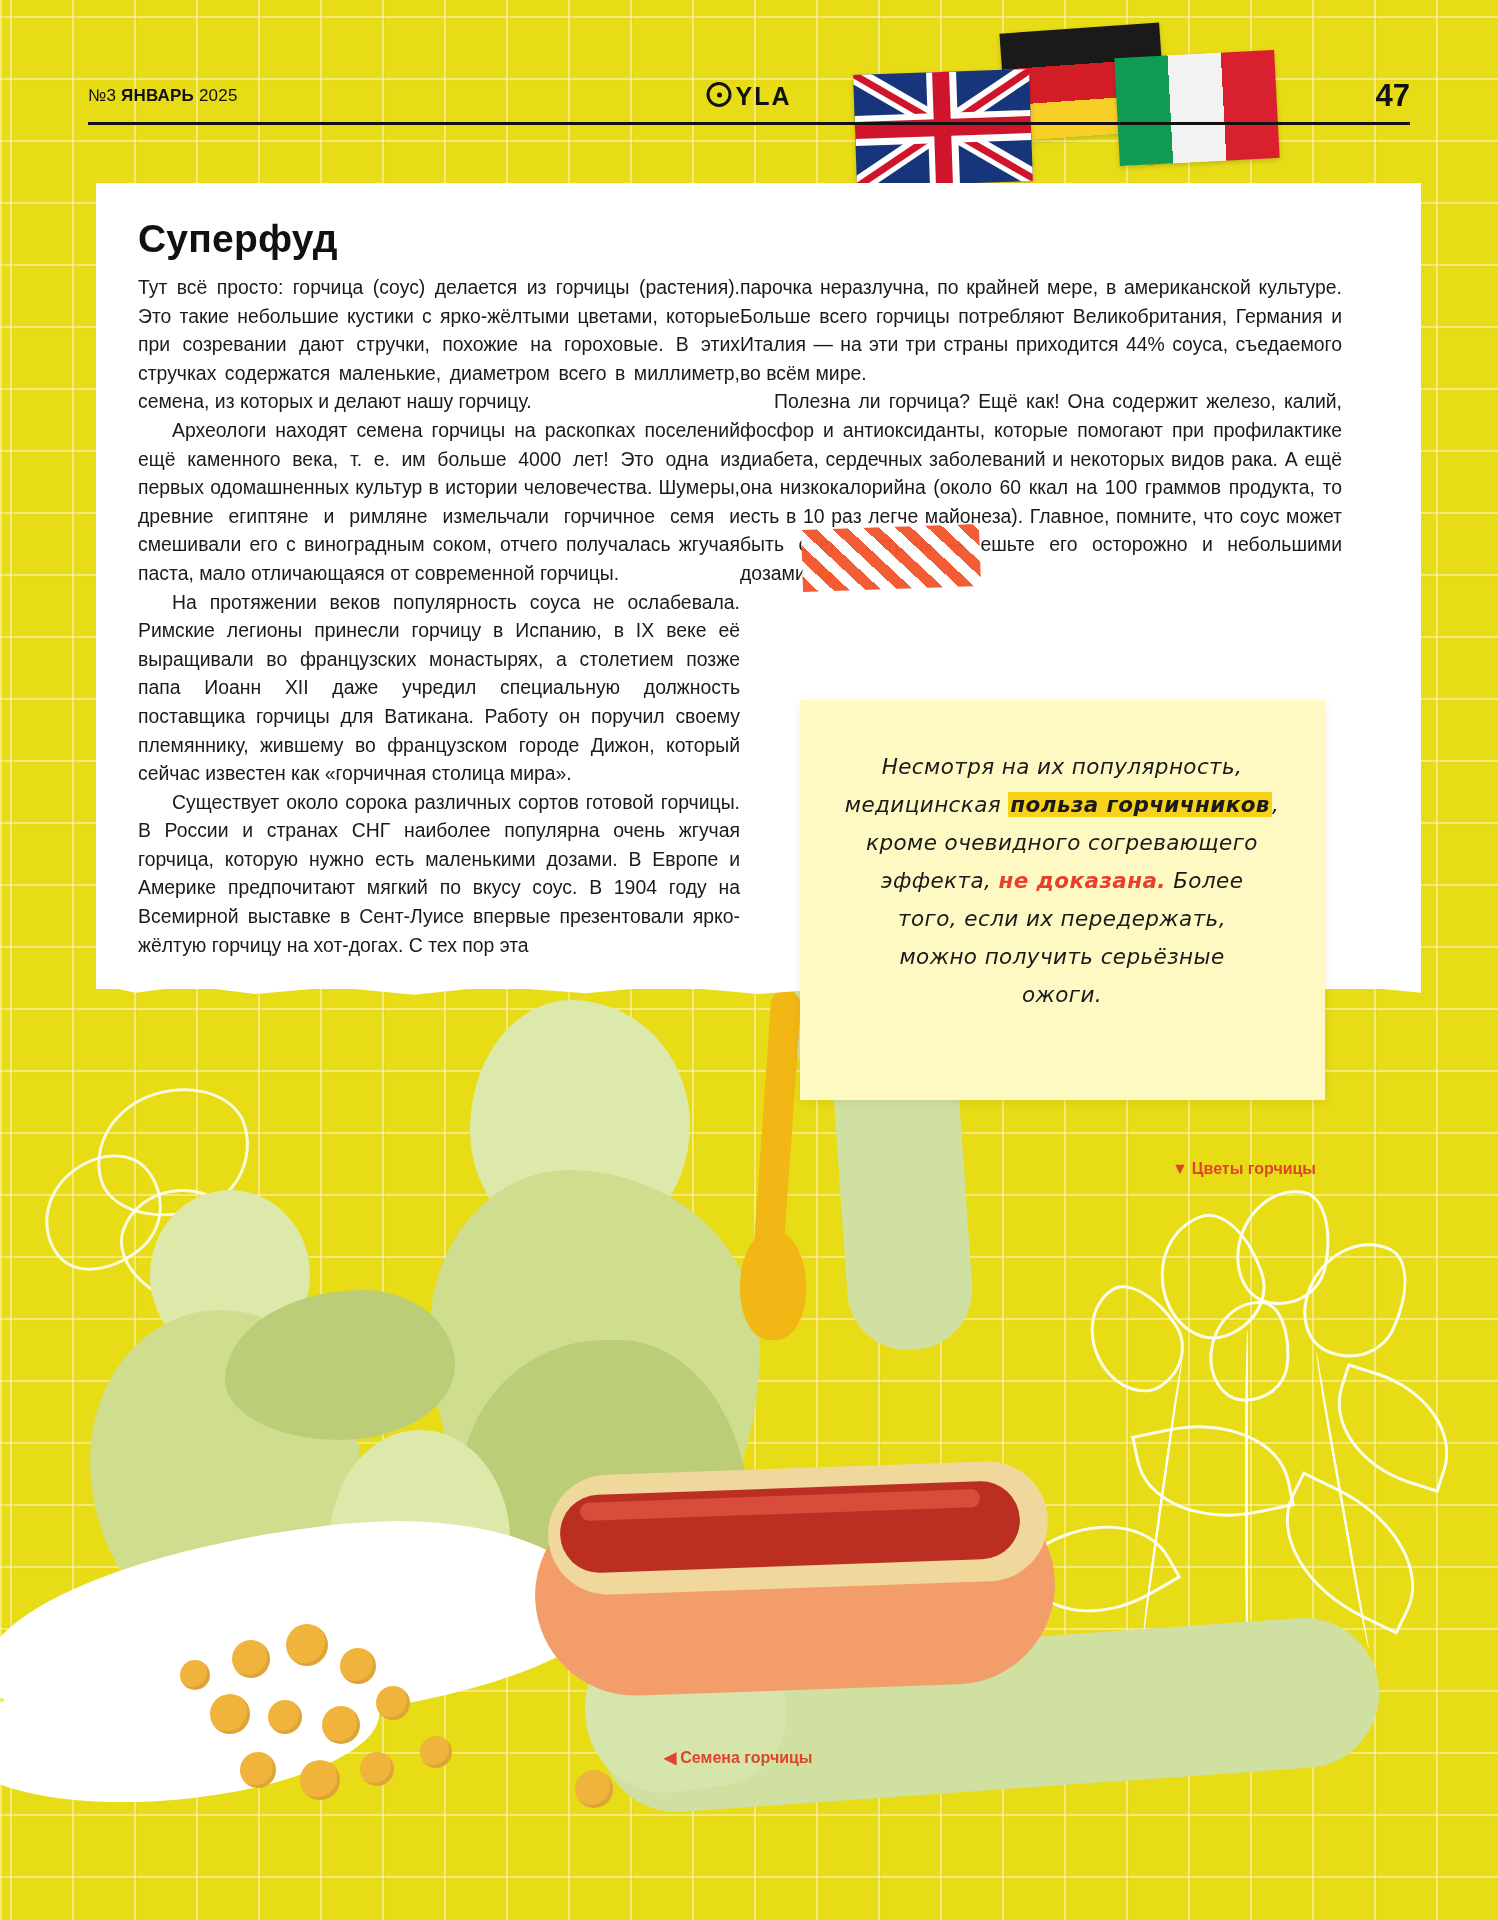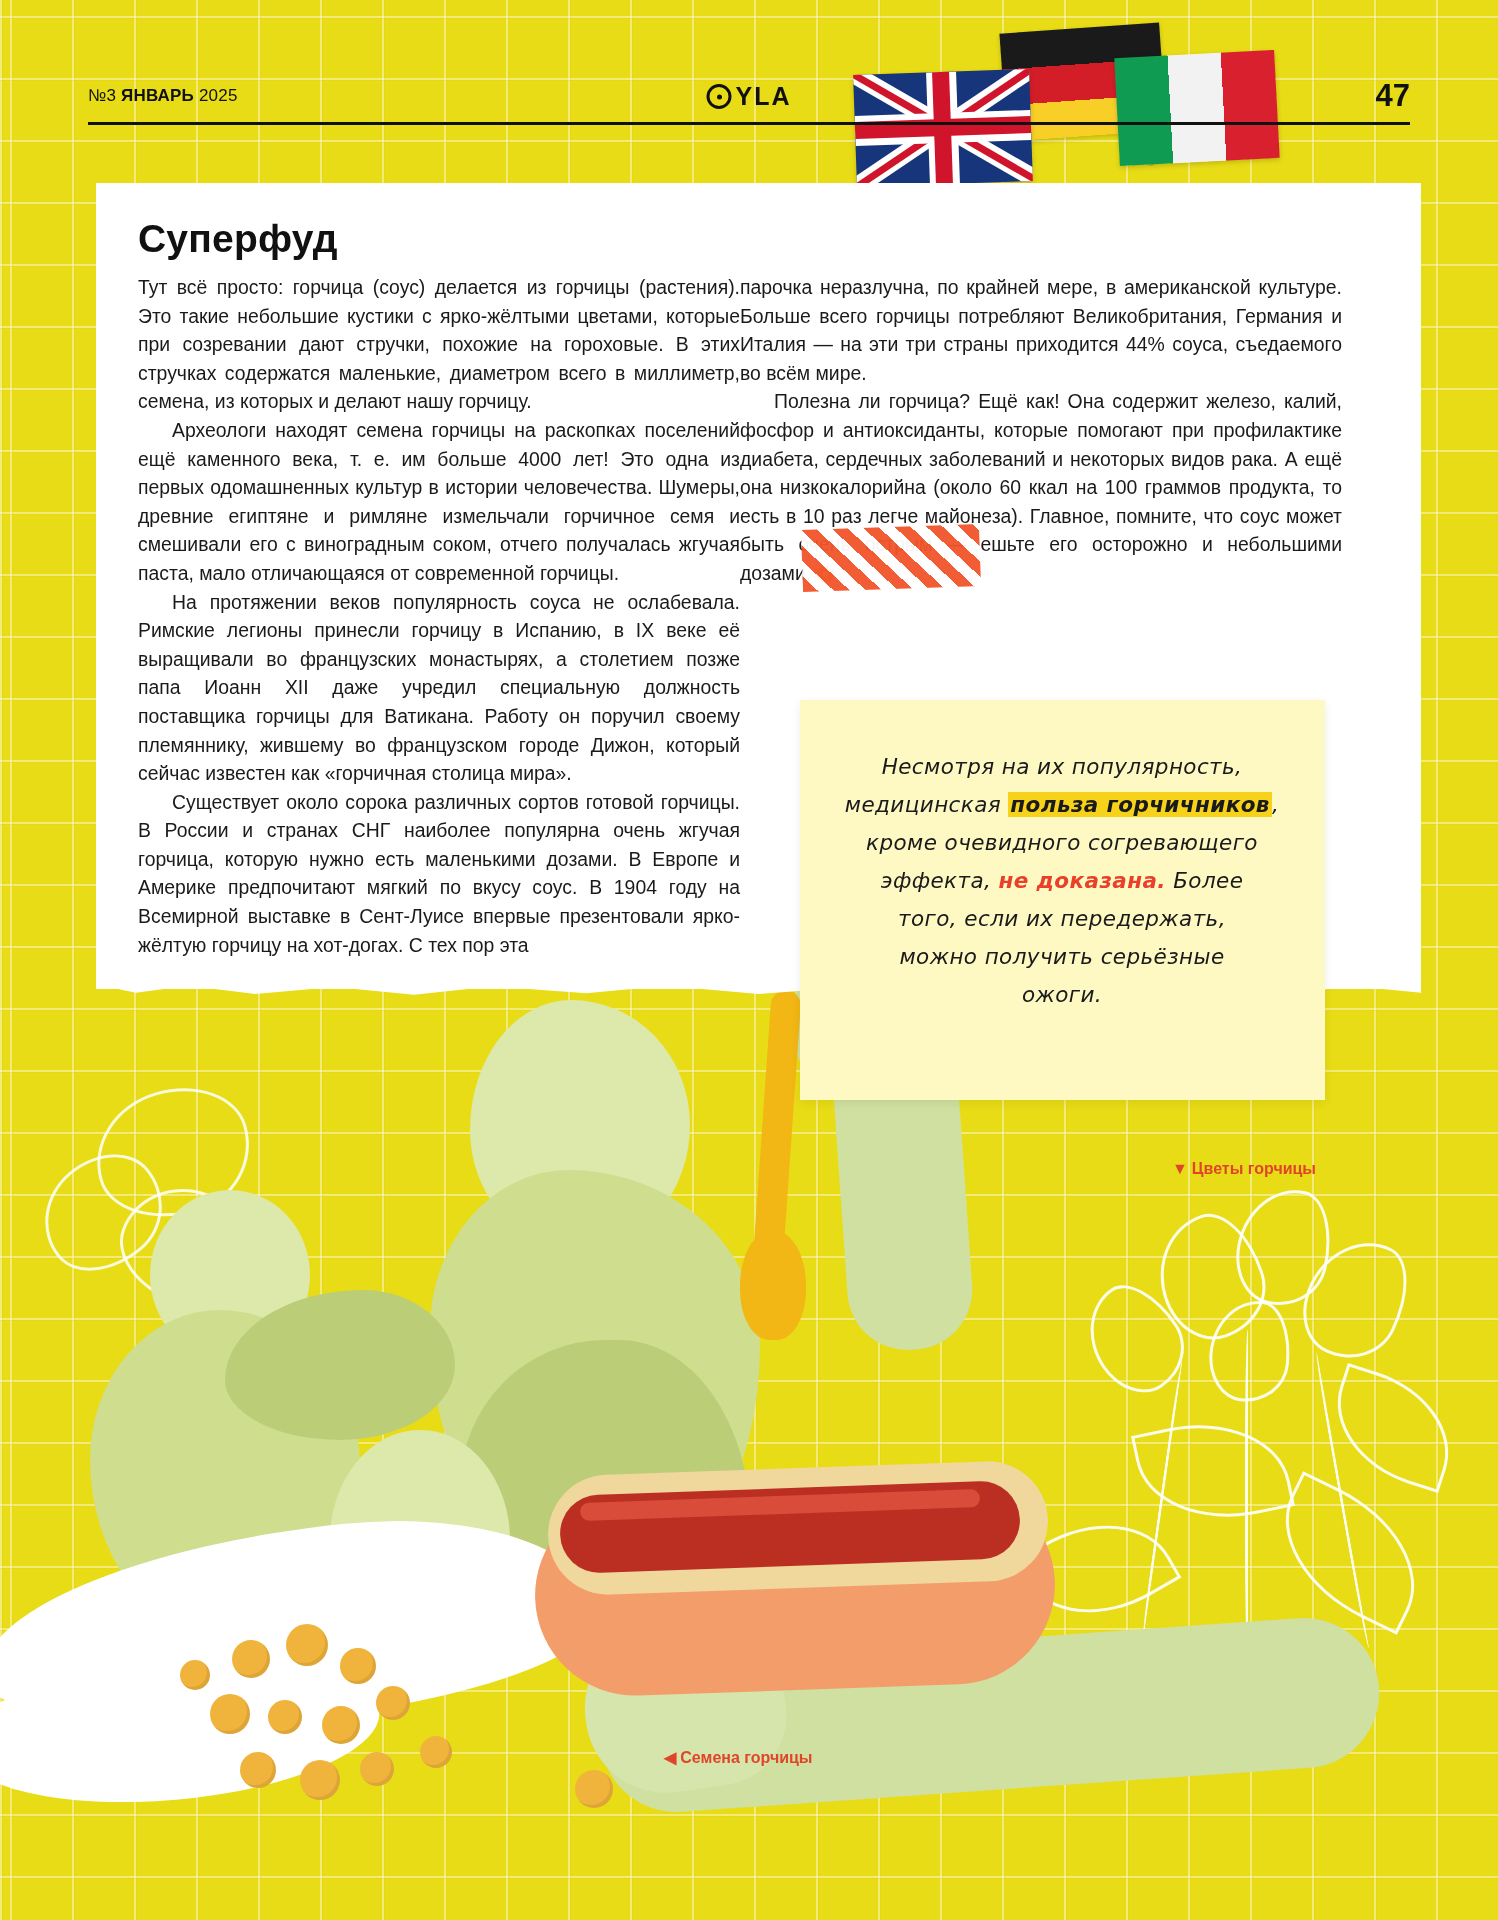--- a/index.html
+++ b/index.html
@@ -68,21 +68,20 @@
   .logo {
     position: absolute;
     left: 50%;
     top: 4px;
     transform: translateX(-50%);
     font-size: 25px;
     font-weight: 700;
     letter-spacing: 2px;
     color: #111;
     display: flex;
-    align-items: center;
     gap: 2px;
   }
   .logo .oh {
     display: inline-block;
     width: 19px; height: 19px;
     border: 3.4px solid #111;
     border-radius: 50%;
     position: relative;
     margin-right: 2px;
   }

